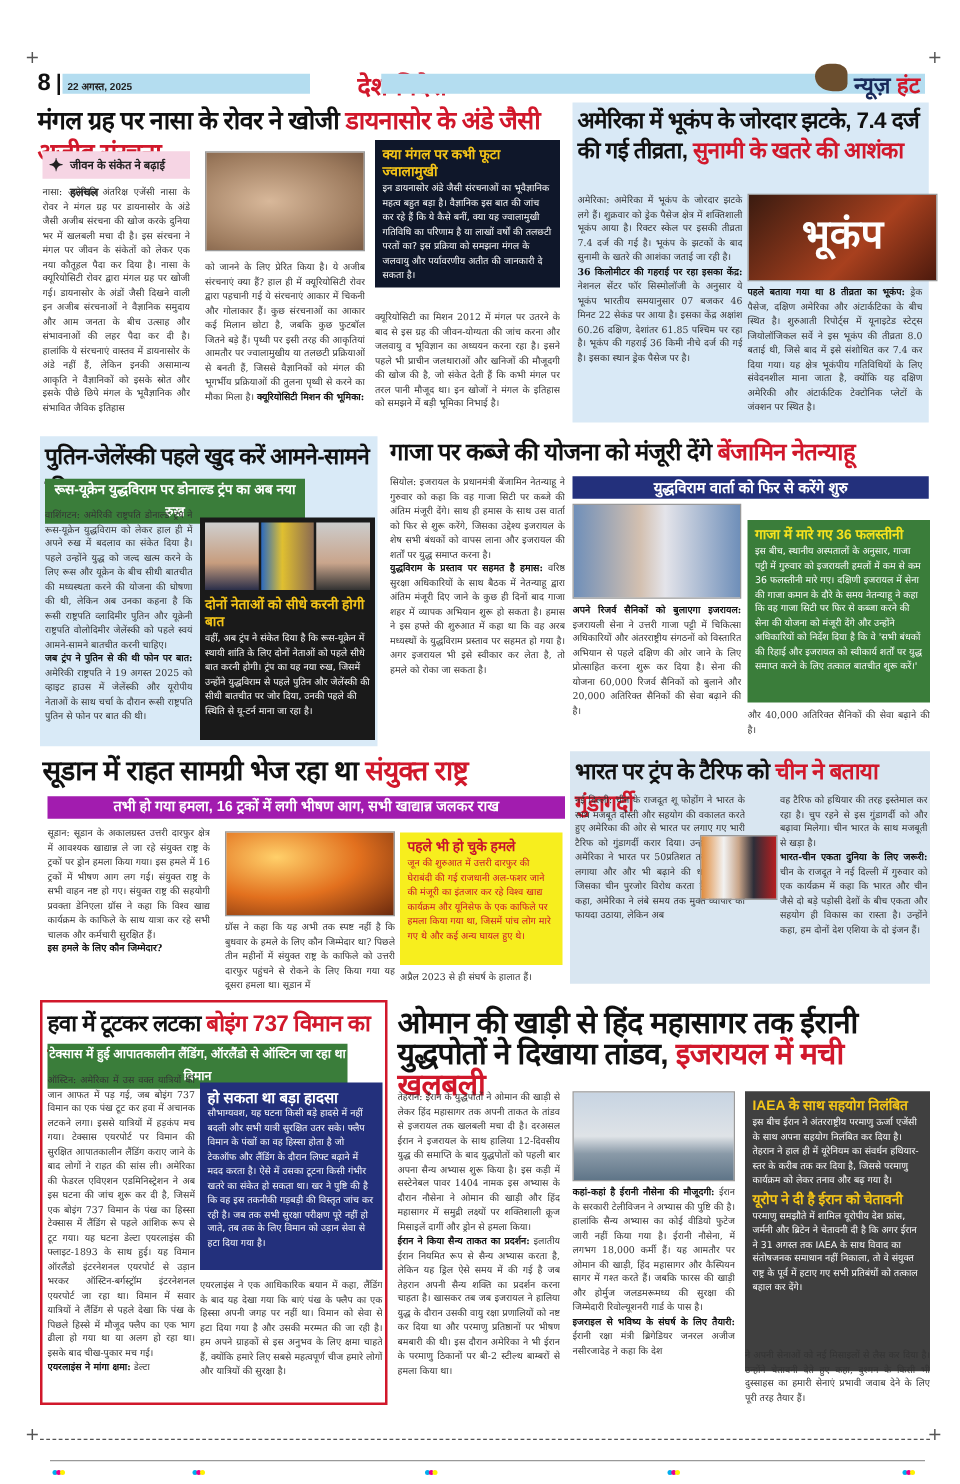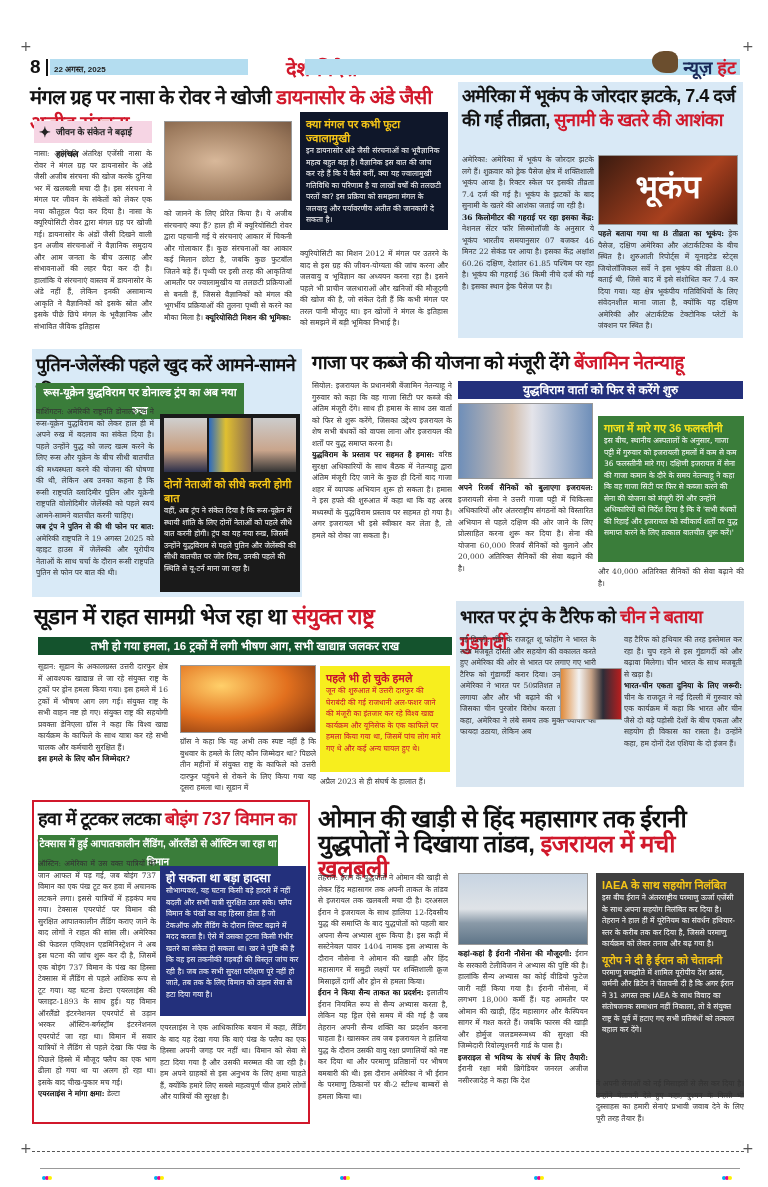--- a/index.html
+++ b/index.html
@@ -54,21 +54,21 @@
 <div class="abs txt" style="left:164px;top:208px;width:128px;height:126px;overflow:hidden"><span>को जानने के लिए प्रेरित किया है। ये अजीब संरचनाएं क्या हैं? हाल ही में क्यूरियोसिटी रोवर द्वारा पहचानी गई ये संरचनाएं आकार में चिकनी और गोलाकार हैं। कुछ संरचनाओं का आकार कई मिलान छोटा है, जबकि कुछ फुटबॉल जितने बड़े हैं। पृथ्वी पर इसी तरह की आकृतियां आमतौर पर ज्वालामुखीय या तलछटी प्रक्रियाओं से बनती हैं, जिससे वैज्ञानिकों को मंगल की भूगर्भीय प्रक्रियाओं की तुलना पृथ्वी से करने का मौका मिला है।</span> <b>क्यूरियोसिटी मिशन की भूमिका:</b></div>
 <div class="box" style="left:300px;top:112px;width:148px;height:118px;background:#0f172a;color:#fff">
   <h4 style="color:#f5c518">क्या मंगल पर कभी फूटा ज्वालामुखी</h4>
   <p>इन डायनासोर अंडे जैसी संरचनाओं का भूवैज्ञानिक महत्व बहुत बड़ा है। वैज्ञानिक इस बात की जांच कर रहे हैं कि ये कैसे बनीं, क्या यह ज्वालामुखी गतिविधि का परिणाम है या लाखों वर्षों की तलछटी परतों का? इस प्रक्रिया को समझना मंगल के जलवायु और पर्यावरणीय अतीत की जानकारी दे सकता है।</p>
 </div>
 <div class="abs txt" style="left:300px;top:248px;width:148px;height:86px;overflow:hidden">क्यूरियोसिटी का मिशन 2012 में मंगल पर उतरने के बाद से इस ग्रह की जीवन-योग्यता की जांच करना और जलवायु व भूविज्ञान का अध्ययन करना रहा है। इसने पहले भी प्राचीन जलधाराओं और खनिजों की मौजूदगी की खोज की है, जो संकेत देती हैं कि कभी मंगल पर तरल पानी मौजूद था। इन खोजों ने मंगल के इतिहास को समझने में बड़ी भूमिका निभाई है।</div>
 
 <div class="abs" style="left:458px;top:82px;width:285px;height:256px;background:#d9e9f6"></div>
 <div class="abs hl" style="left:462px;top:84px;width:278px;font-size:18px;line-height:24px"><span>अमेरिका में भूकंप के जोरदार झटके, 7.4 दर्ज की गई तीव्रता, </span><span class="r">सुनामी के खतरे की आशंका</span></div>
 <div class="abs txt" style="left:462px;top:154px;width:132px;height:180px;overflow:hidden"><span>अमेरिका: अमेरिका में भूकंप के जोरदार झटके लगे हैं। शुक्रवार को ड्रेक पैसेज क्षेत्र में शक्तिशाली भूकंप आया है। रिक्टर स्केल पर इसकी तीव्रता 7.4 दर्ज की गई है। भूकंप के झटकों के बाद सुनामी के खतरे की आशंका जताई जा रही है।</span><br><b>36 किलोमीटर की गहराई पर रहा इसका केंद्र:</b> <span>नेशनल सेंटर फॉर सिस्मोलॉजी के अनुसार ये भूकंप भारतीय समयानुसार 07 बजकर 46 मिनट 22 सेकंड पर आया है। इसका केंद्र अक्षांश 60.26 दक्षिण, देशांतर 61.85 पश्चिम पर रहा है। भूकंप की गहराई 36 किमी नीचे दर्ज की गई है। इसका स्थान ड्रेक पैसेज पर है।</span></div>
-<div class="img abs" style="left:598px;top:155px;width:140px;height:70px;background:linear-gradient(135deg,#3a1b10,#a8401e 60%,#4d1a0d);color:#fff;font:bold 32px 'Liberation Sans',sans-serif;text-align:center;line-height:62px">भूकंप</div>
+<div class="img abs" style="left:598px;top:155px;width:152px;height:70px;background:linear-gradient(135deg,#3a1b10,#a8401e 60%,#4d1a0d);color:#fff;font:bold 32px 'Liberation Sans',sans-serif;text-align:center;line-height:62px">भूकंप</div>
 <div class="abs txt" style="left:598px;top:228px;width:140px;height:106px;overflow:hidden"><b>पहले बताया गया था 8 तीव्रता का भूकंप:</b> <span>ड्रेक पैसेज, दक्षिण अमेरिका और अंटार्कटिका के बीच स्थित है। शुरुआती रिपोर्ट्स में यूनाइटेड स्टेट्स जियोलॉजिकल सर्वे ने इस भूकंप की तीव्रता 8.0 बताई थी, जिसे बाद में इसे संशोधित कर 7.4 कर दिया गया। यह क्षेत्र भूकंपीय गतिविधियों के लिए संवेदनशील माना जाता है, क्योंकि यह दक्षिण अमेरिकी और अंटार्कटिक टेक्टोनिक प्लेटों के जंक्शन पर स्थित है।</span></div>
 
 <div class="abs" style="left:32px;top:349px;width:270px;height:248px;background:#d9eaf7"></div>
 <div class="abs hl" style="left:36px;top:352px;width:264px;font-size:18px">पुतिन-जेलेंस्की पहले खुद करें आमने-सामने की बात</div>
 <div class="band" style="left:36px;top:383px;width:208px;background:#3a7d3a;font-size:11px">रूस-यूक्रेन युद्धविराम पर डोनाल्ड ट्रंप का अब नया रुख</div>
 <div class="abs txt" style="left:36px;top:406px;width:118px;height:188px;overflow:hidden"><span>वाशिंगटन: अमेरिकी राष्ट्रपति डोनाल्ड ट्रंप ने रूस-यूक्रेन युद्धविराम को लेकर हाल ही में अपने रुख में बदलाव का संकेत दिया है। पहले उन्होंने युद्ध को जल्द खत्म करने के लिए रूस और यूक्रेन के बीच सीधी बातचीत की मध्यस्थता करने की योजना की घोषणा की थी, लेकिन अब उनका कहना है कि रूसी राष्ट्रपति व्लादिमीर पुतिन और यूक्रेनी राष्ट्रपति वोलोदिमीर जेलेंस्की को पहले स्वयं आमने-सामने बातचीत करनी चाहिए।</span><br><b>जब ट्रंप ने पुतिन से की थी फोन पर बात:</b> <span>अमेरिकी राष्ट्रपति ने 19 अगस्त 2025 को व्हाइट हाउस में जेलेंस्की और यूरोपीय नेताओं के साथ चर्चा के दौरान रूसी राष्ट्रपति पुतिन से फोन पर बात की थी।</span></div>
 <div class="box" style="left:160px;top:414px;width:140px;height:178px;background:#1a1a1a;color:#fff;padding:4px">
   <div style="display:flex;gap:2px;height:54px;margin-bottom:5px">
     <div style="flex:1;background:linear-gradient(#cfcfcf,#c79d7e 60%,#2b2f4a)"></div>
     <div style="flex:1;background:linear-gradient(90deg,#2b6ac0,#e0c030 40%,#8a6a52)"></div>
@@ -83,21 +83,21 @@
 <div class="band" style="left:458px;top:381px;width:285px;background:#23307c;font-size:12px">युद्धविराम वार्ता को फिर से करेंगे शुरु</div>
 <div class="img abs" style="left:458px;top:403px;width:135px;height:76px;background:linear-gradient(90deg,#6f8fb9,#d3c0b0 40%,#e4e4ea 55%,#6f8fb9)"></div>
 <div class="abs txt" style="left:458px;top:482px;width:135px;height:113px;overflow:hidden"><b>अपने रिजर्व सैनिकों को बुलाएगा इजरायल:</b> <span>इजरायली सेना ने उत्तरी गाजा पट्टी में चिकित्सा अधिकारियों और अंतरराष्ट्रीय संगठनों को विस्तारित अभियान से पहले दक्षिण की ओर जाने के लिए प्रोत्साहित करना शुरू कर दिया है। सेना की योजना 60,000 रिजर्व सैनिकों को बुलाने और 20,000 अतिरिक्त सैनिकों की सेवा बढ़ाने की है।</span></div>
 <div class="box" style="left:598px;top:416px;width:146px;height:146px;background:#3a7d3a;color:#fff">
   <h4 style="color:#f5e21e">गाजा में मारे गए 36 फलस्तीनी</h4>
   <p>इस बीच, स्थानीय अस्पतालों के अनुसार, गाजा पट्टी में गुरुवार को इजरायली हमलों में कम से कम 36 फलस्तीनी मारे गए। दक्षिणी इजरायल में सेना की गाजा कमान के दौरे के समय नेतन्याहू ने कहा कि वह गाजा सिटी पर फिर से कब्जा करने की सेना की योजना को मंजूरी देंगे और उन्होंने अधिकारियों को निर्देश दिया है कि वे 'सभी बंधकों की रिहाई और इजरायल को स्वीकार्य शर्तों पर युद्ध समाप्त करने के लिए तत्काल बातचीत शुरू करें।'</p>
 </div>
 <div class="abs txt" style="left:598px;top:566px;width:146px;height:28px;overflow:hidden">और 40,000 अतिरिक्त सैनिकों की सेवा बढ़ाने की है।</div>
 
 <div class="abs hl" style="left:34px;top:604px;width:420px;font-size:22px"><span>सूडान में राहत सामग्री भेज रहा था </span><span class="r">संयुक्त राष्ट्र</span></div>
-<div class="band" style="left:38px;top:637px;width:414px;background:#14532d;font-size:11.5px">तभी हो गया हमला, 16 ट्रकों में लगी भीषण आग, सभी खाद्यान्न जलकर राख</div>
+<div class="band" style="left:38px;top:637px;width:414px;background:#a21caf;font-size:11.5px">तभी हो गया हमला, 16 ट्रकों में लगी भीषण आग, सभी खाद्यान्न जलकर राख</div>
 <div class="abs txt" style="left:38px;top:661px;width:130px;height:130px;overflow:hidden"><span>सूडान: सूडान के अकालग्रस्त उत्तरी दारफुर क्षेत्र में आवश्यक खाद्यान्न ले जा रहे संयुक्त राष्ट्र के ट्रकों पर ड्रोन हमला किया गया। इस हमले में 16 ट्रकों में भीषण आग लग गई। संयुक्त राष्ट्र के सभी वाहन नष्ट हो गए। संयुक्त राष्ट्र की सहयोगी प्रवक्ता डेनिएला ग्रॉस ने कहा कि विश्व खाद्य कार्यक्रम के काफिले के साथ यात्रा कर रहे सभी चालक और कर्मचारी सुरक्षित हैं।</span><br><b>इस हमले के लिए कौन जिम्मेदार?</b></div>
 <div class="img abs" style="left:180px;top:665px;width:136px;height:68px;background:radial-gradient(ellipse at 30% 30%,#ffd06a,#e2701e 50%,#6b2a0e)"></div>
 <div class="abs txt" style="left:180px;top:736px;width:136px;height:56px;overflow:hidden">ग्रॉस ने कहा कि यह अभी तक स्पष्ट नहीं है कि बुधवार के हमले के लिए कौन जिम्मेदार था? पिछले तीन महीनों में संयुक्त राष्ट्र के काफिले को उत्तरी दारफुर पहुंचने से रोकने के लिए किया गया यह दूसरा हमला था। सूडान में</div>
 <div class="box" style="left:320px;top:666px;width:130px;height:106px;background:#f7ee1e;color:#c8102e">
   <h4 style="color:#c8102e">पहले भी हो चुके हमले</h4>
   <p>जून की शुरुआत में उत्तरी दारफुर की घेराबंदी की गई राजधानी अल-फशर जाने की मंजूरी का इंतजार कर रहे विश्व खाद्य कार्यक्रम और यूनिसेफ के एक काफिले पर हमला किया गया था, जिसमें पांच लोग मारे गए थे और कई अन्य घायल हुए थे।</p>
 </div>
 <div class="abs txt" style="left:320px;top:776px;width:130px;height:14px">अप्रैल 2023 से ही संघर्ष के हालात हैं।</div>
 
 <div class="abs" style="left:456px;top:601px;width:288px;height:186px;background:#d9e6f1"></div>

